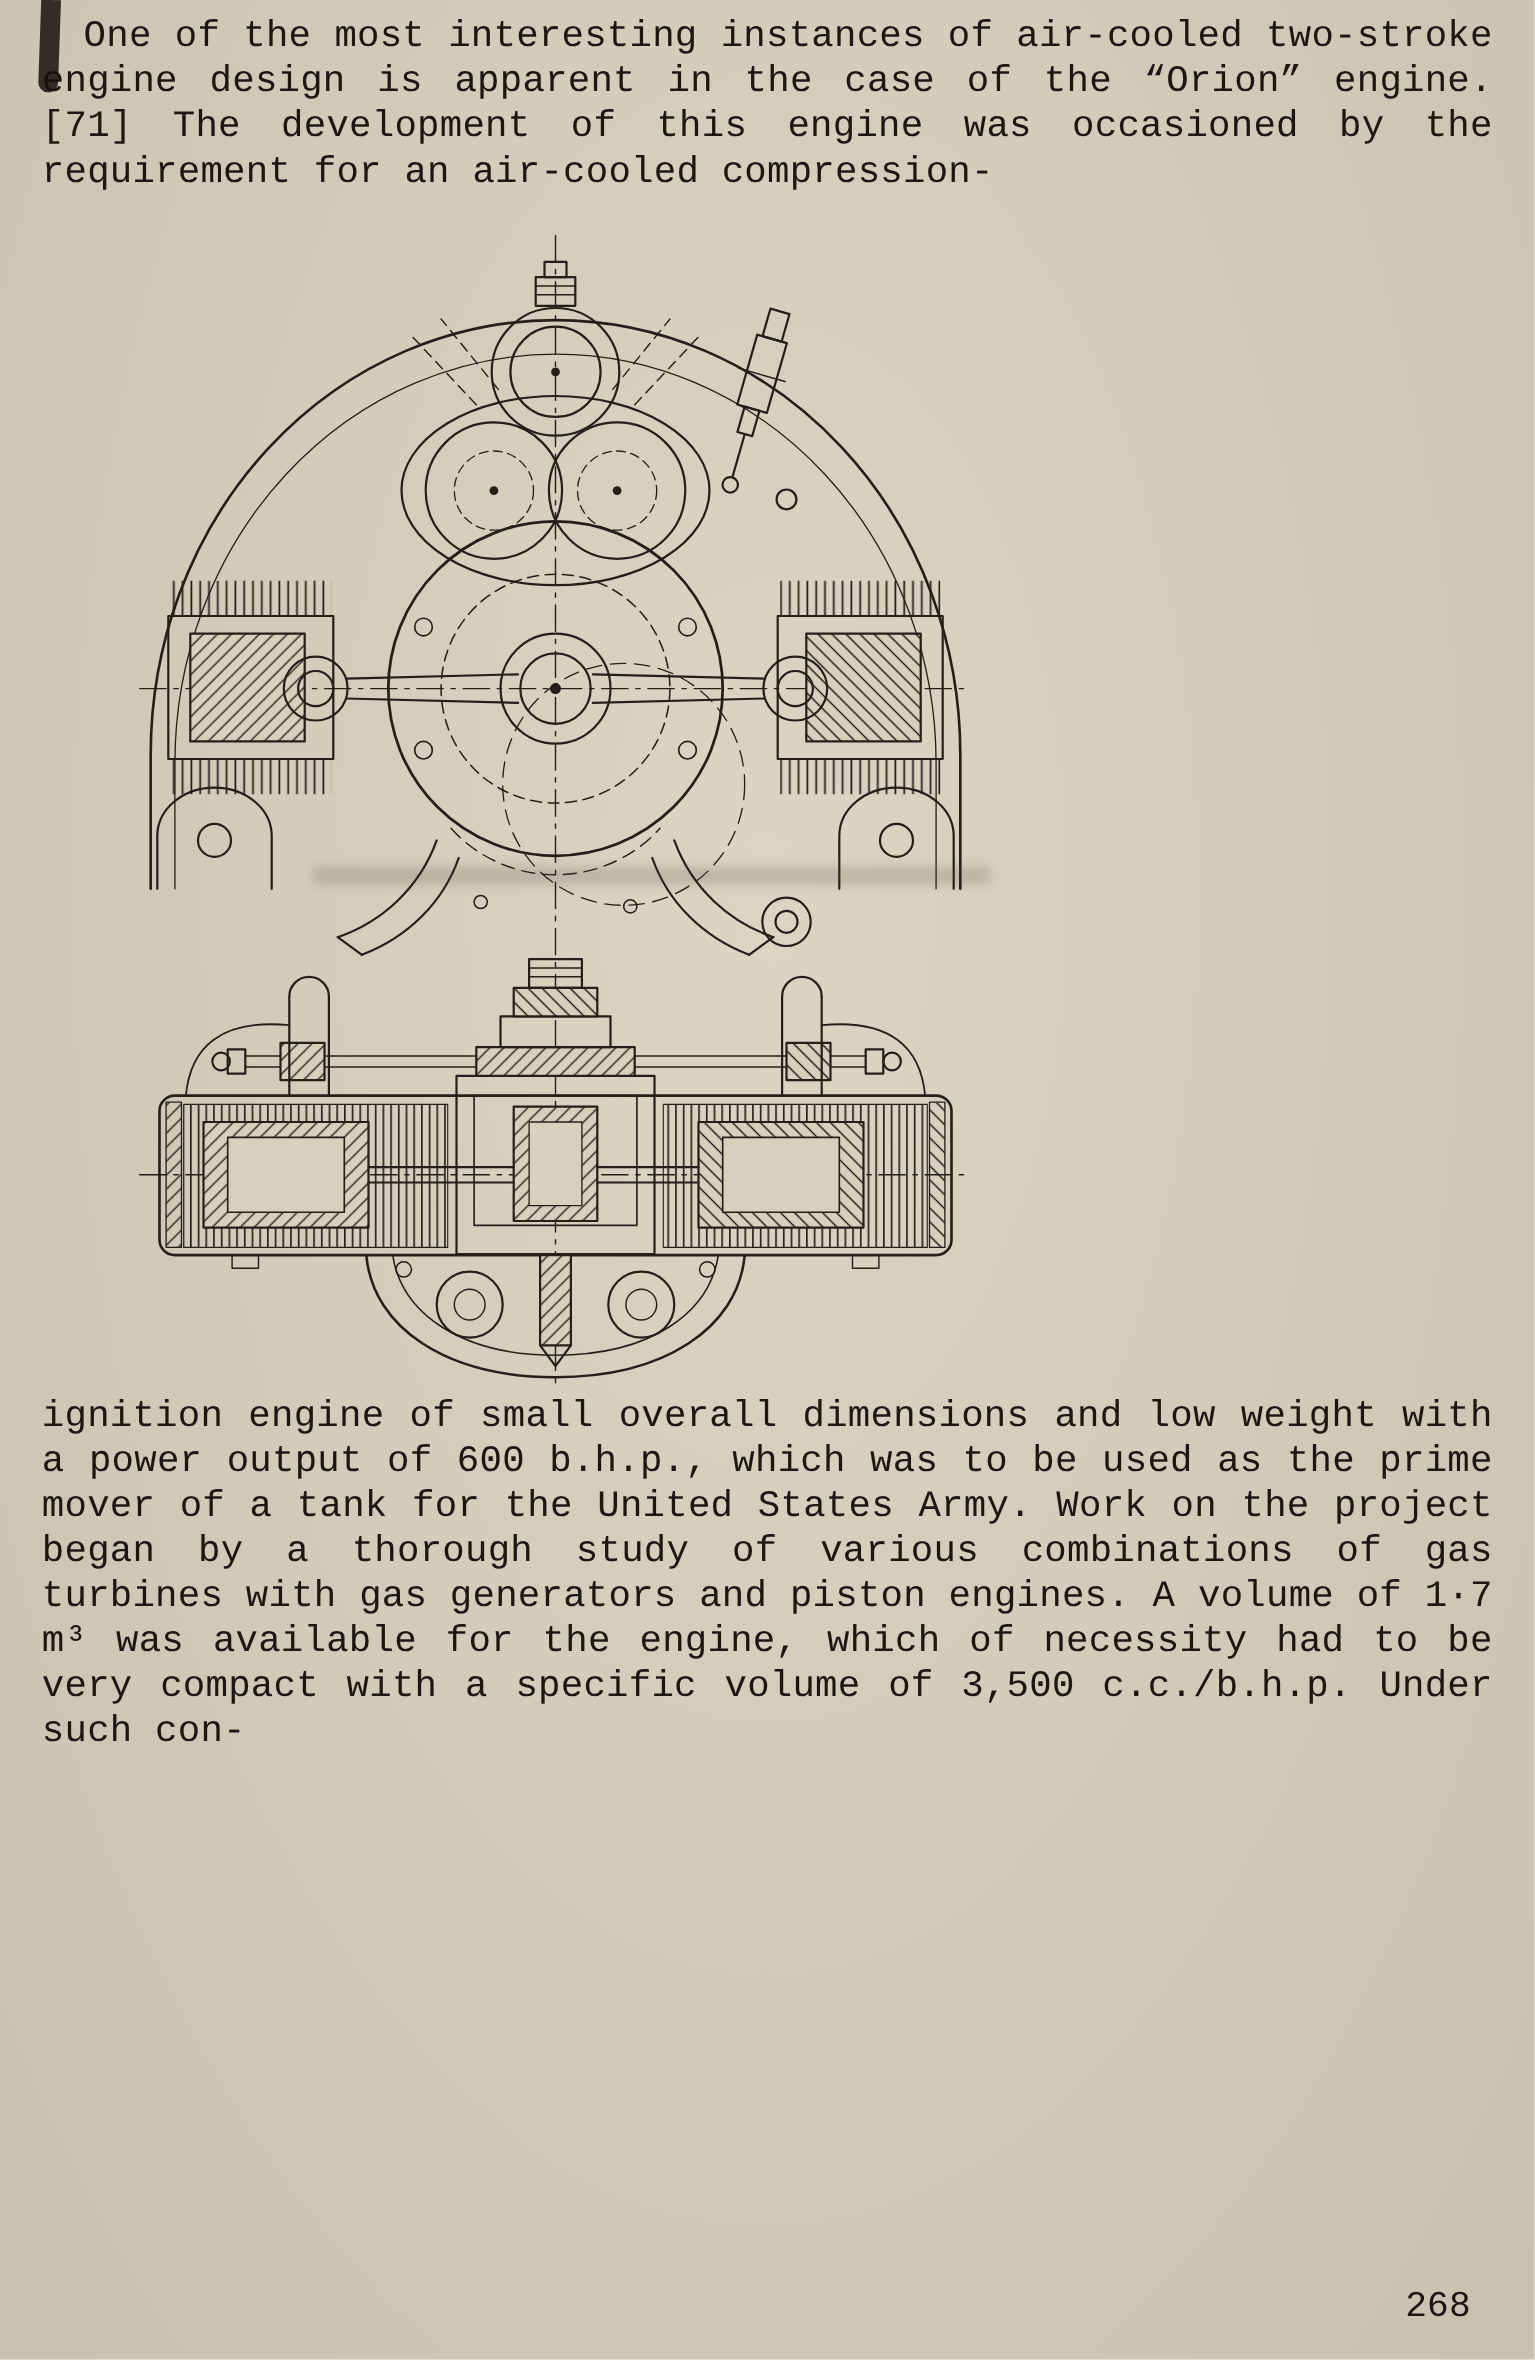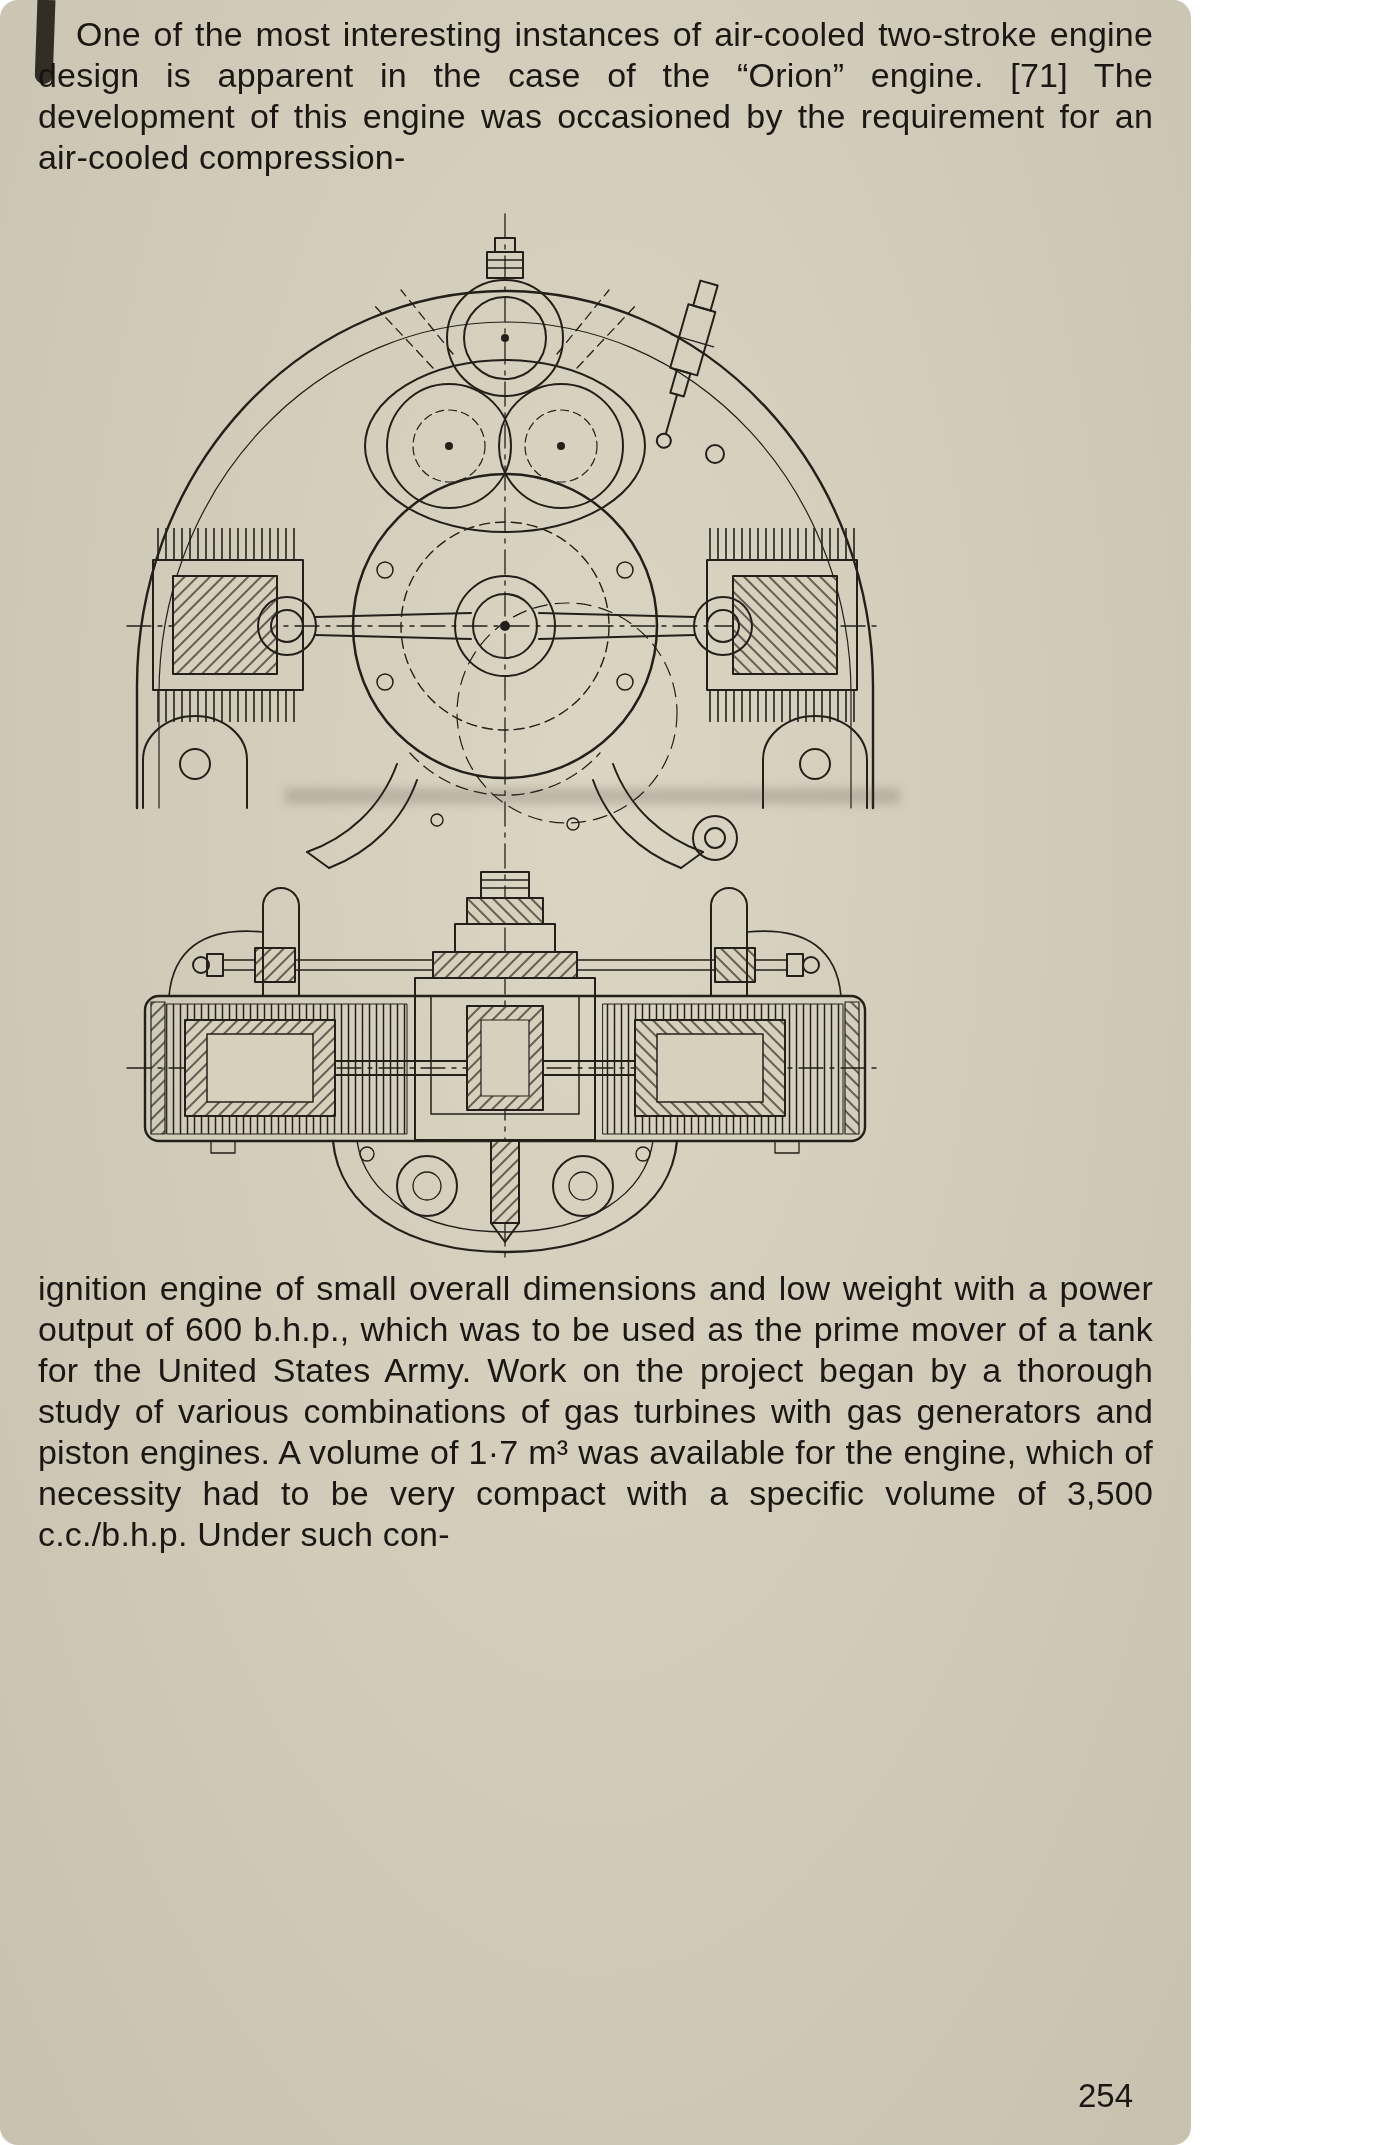--- a/index.html
+++ b/index.html
@@ -2,27 +2,26 @@
 <html style="--paper-bg: #d7d0bd; --ink: #1c1712;"><head>
 <meta charset="utf-8">
 <style>
   :root{
     --paper-bg:#d7d0bd;
     --ink:#1c1712;
   }
   html,body{margin:0;padding:0;}
   .page{
     position:relative;
-    width:1191px;height:2145px;
+    width:1395px;height:2145px;
     background-color:var(--paper-bg);
     background-image:radial-gradient(ellipse at 50% 38%, rgba(255,255,255,.10), rgba(0,0,0,.07));
-    font-family:Liberation Sans, sans-serif;
+    font-family:Liberation Mono, monospace;
     color:var(--ink);
     overflow:hidden;
-    border-radius:18px;
   }
   .body-text{
     font-size:34px;line-height:41px;
     text-align:justify;
     margin:0 38px;
     letter-spacing:.2px;
   }
   .top-para{padding-top:14px;text-indent:38px;}
   .bottom-para{}
   .engine-figure{
@@ -239,15 +238,15 @@
           <rect x="96" y="933" width="24" height="12" stroke-width="1.3"></rect>
           <rect x="660" y="933" width="24" height="12" stroke-width="1.3"></rect>
         </g>
       </g>
     </svg>
 
   </figure>
 
   <p class="body-text bottom-para">ignition engine of small overall dimensions and low weight with a power output of 600 b.h.p., which was to be used as the prime mover of a tank for the United States Army. Work on the project began by a thorough study of various combinations of gas turbines with gas generators and piston engines. A volume of 1·7 m³ was available for the engine, which of necessity had to be very compact with a specific volume of 3,500 c.c./b.h.p. Under such con-</p>
 
-  <div class="page-number">254</div>
+  <div class="page-number">268</div>
 
 </div>
 
 </body></html>

